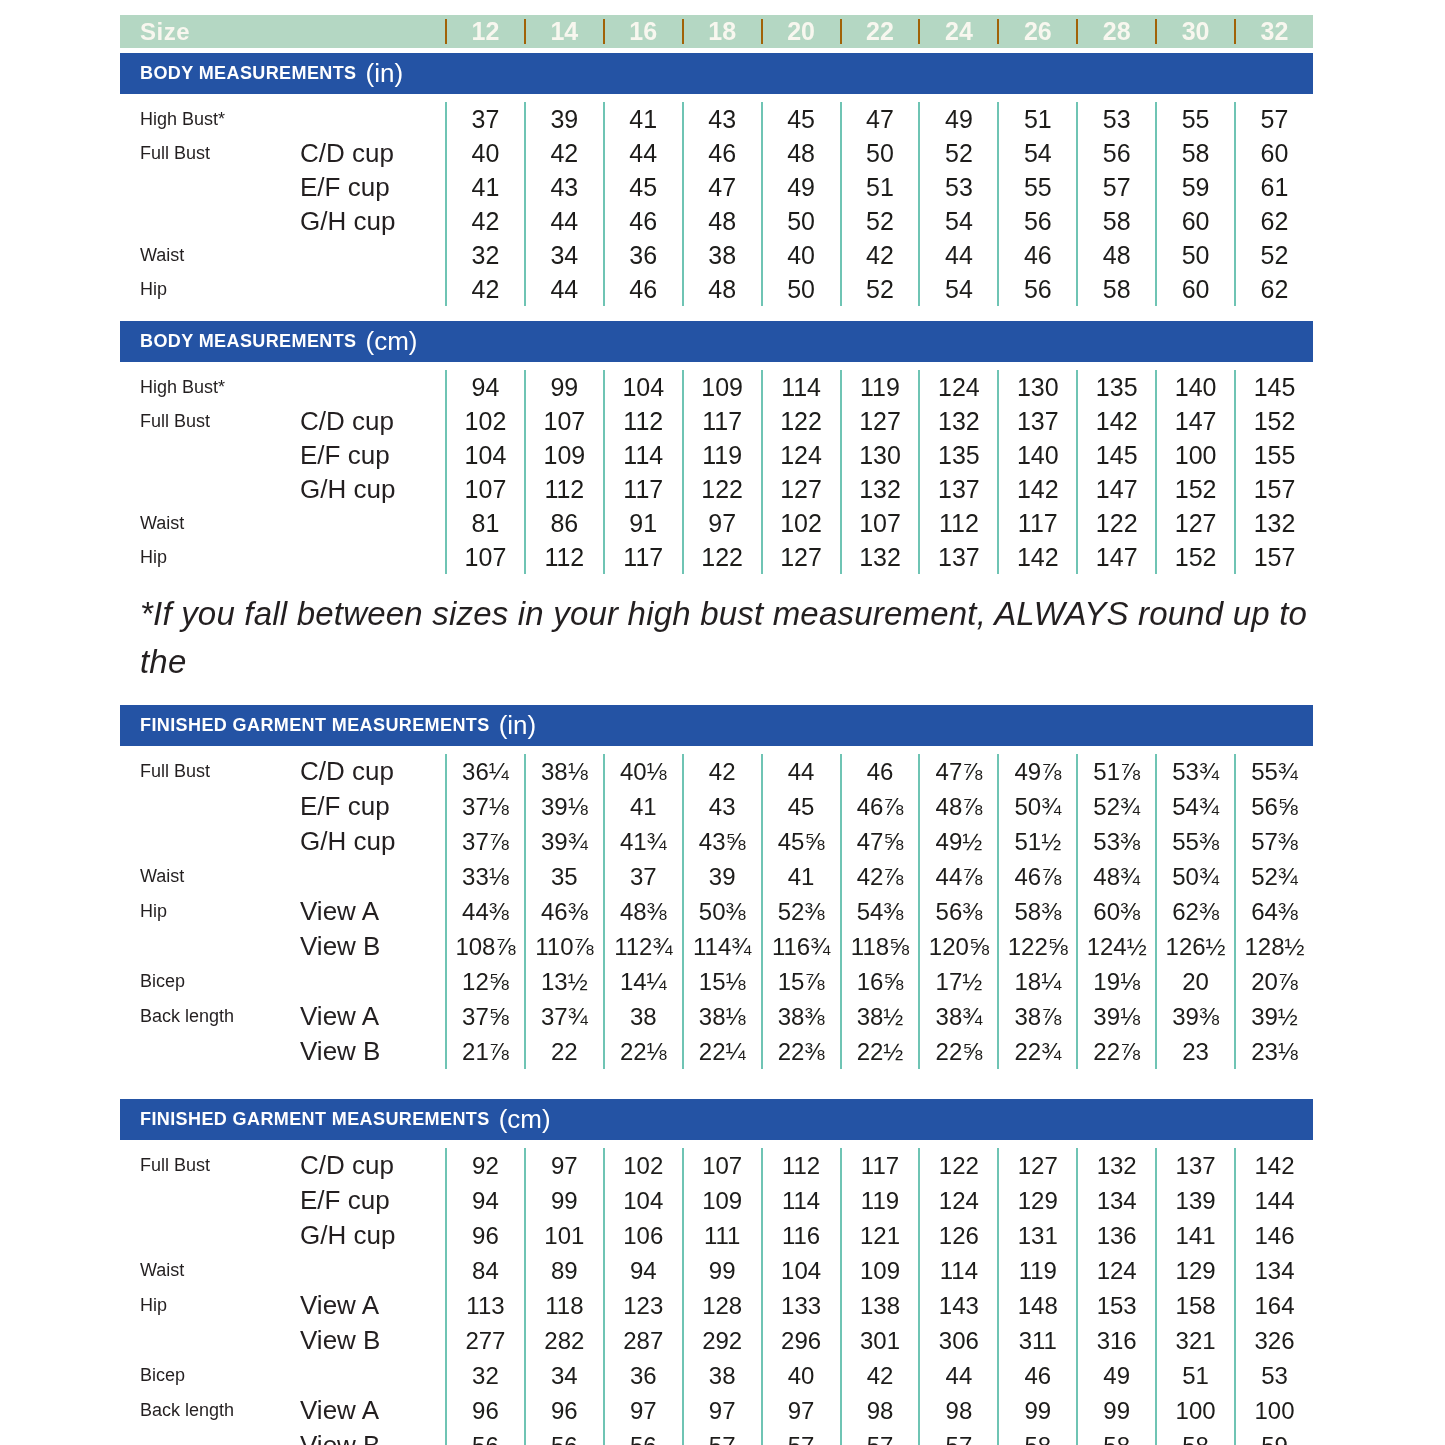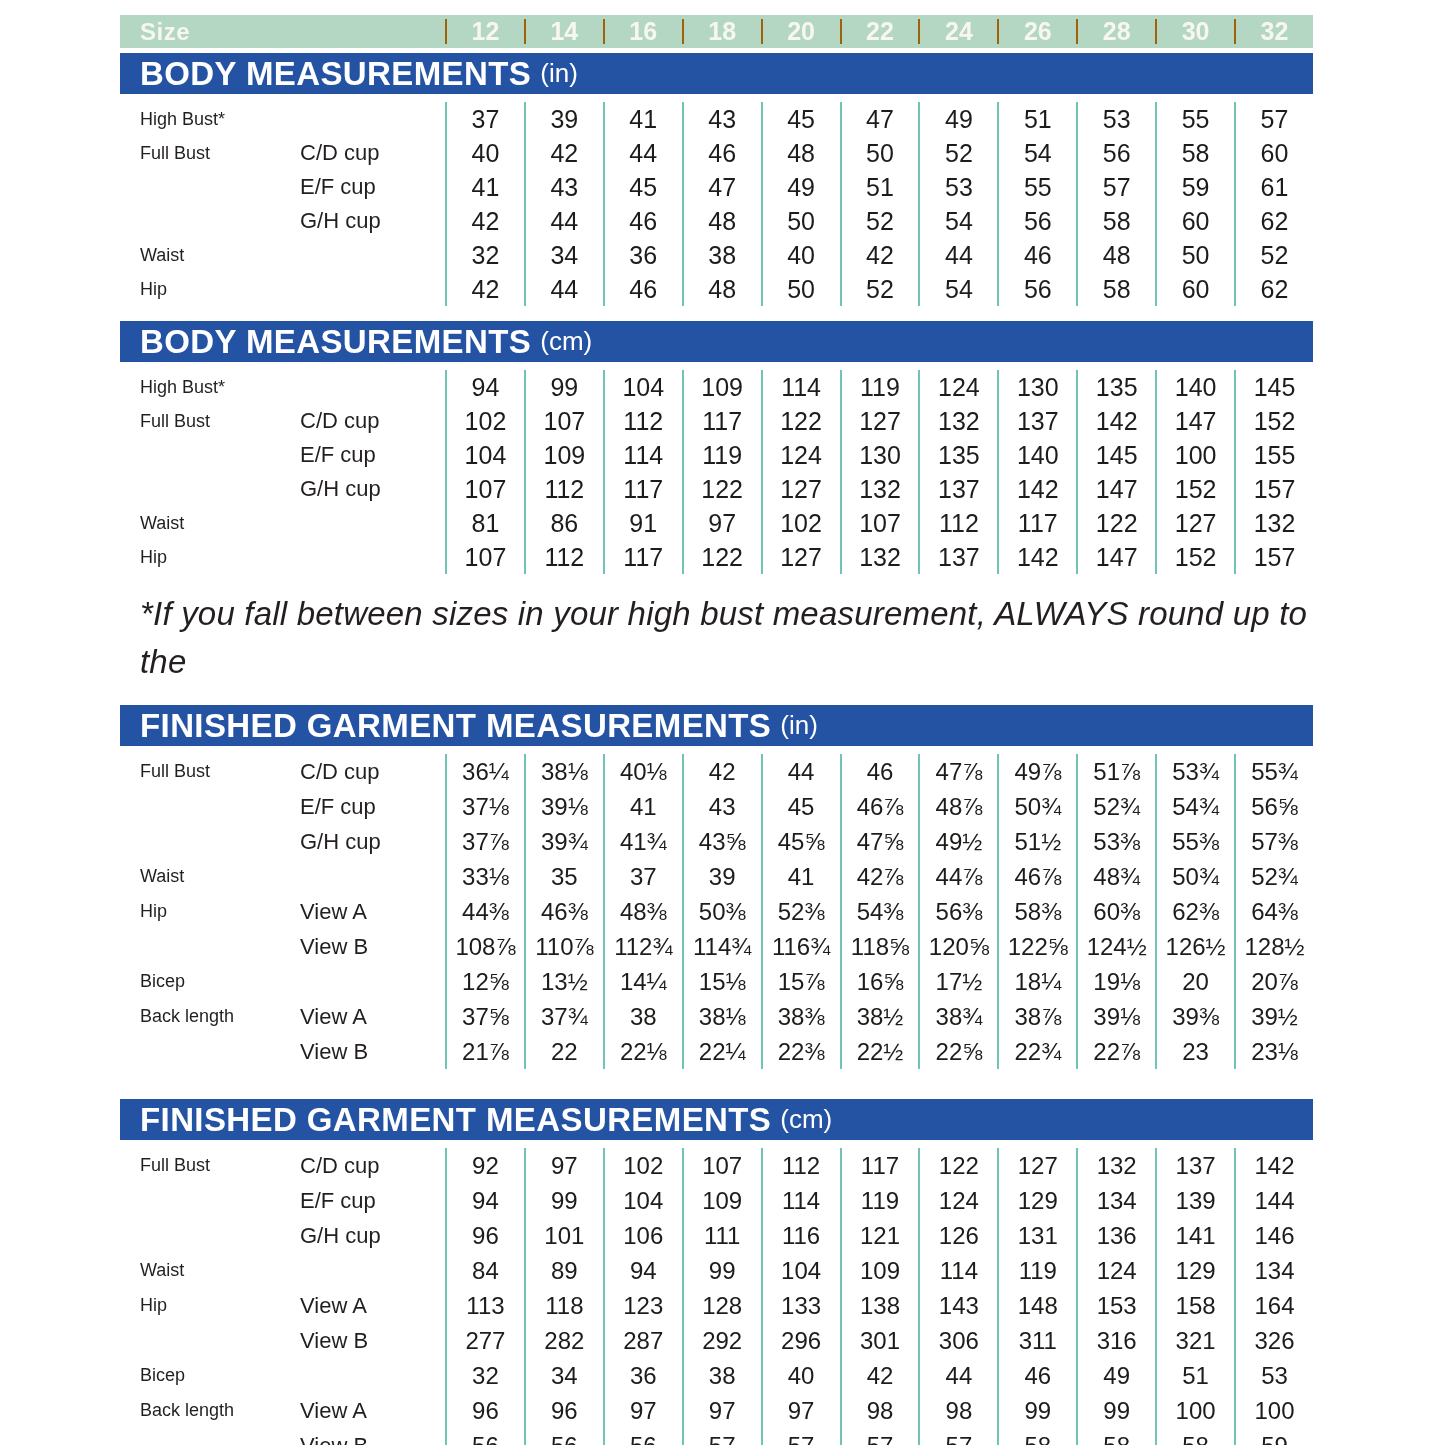--- a/index.html
+++ b/index.html
@@ -33,40 +33,40 @@
     color: #f8f7ef; font-weight: bold; font-size: 24px;
     letter-spacing: 0.5px;
   }
   .band.green .vals { height: 25px; }
   .size-cell {
     flex: 1; display: flex; align-items: center; justify-content: center;
     border-left: 2px solid #a16207;
     color: #f8f7ef; font-weight: bold; font-size: 25px;
   }
   .band-title {
-    font-weight: bold; font-size: 33px; padding-left: 20px;
+    font-weight: bold; font-size: 18px; padding-left: 20px;
     letter-spacing: 0.4px;
   }
   .band-unit {
     font-weight: normal; font-size: 26px; margin-left: 9px;
   }
   .tbl { margin-bottom: 15px; }
   .tbl .rows { padding-top: 8px; }
   .tbl.fgm { margin-bottom: 30px; text-align: center; }
   .trow { display: flex; align-items: stretch; height: 34px; }
   .fgm .trow { height: 35px; }
   .c1 {
     width: 180px; padding-left: 20px;
     display: flex; align-items: center;
     font-size: 18px; white-space: nowrap;
   }
   .c2 {
     width: 145px;
     display: flex; align-items: center;
-    font-size: 22px; white-space: nowrap;
+    font-size: 26px; white-space: nowrap;
   }
   .vals { flex: 1; display: flex; }
   .vcell {
     flex: 1; display: flex; align-items: center; justify-content: center;
     border-left: 2px solid #6fc4b4;
     font-size: 25px; color: #1d1c1a;
     white-space: nowrap;
   }
   .fgm .vcell { font-size: 24px; }
   .note {

